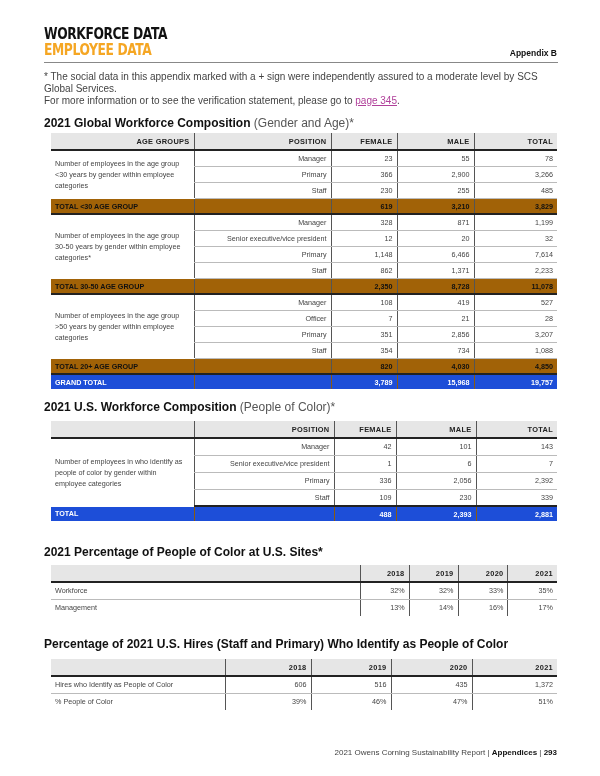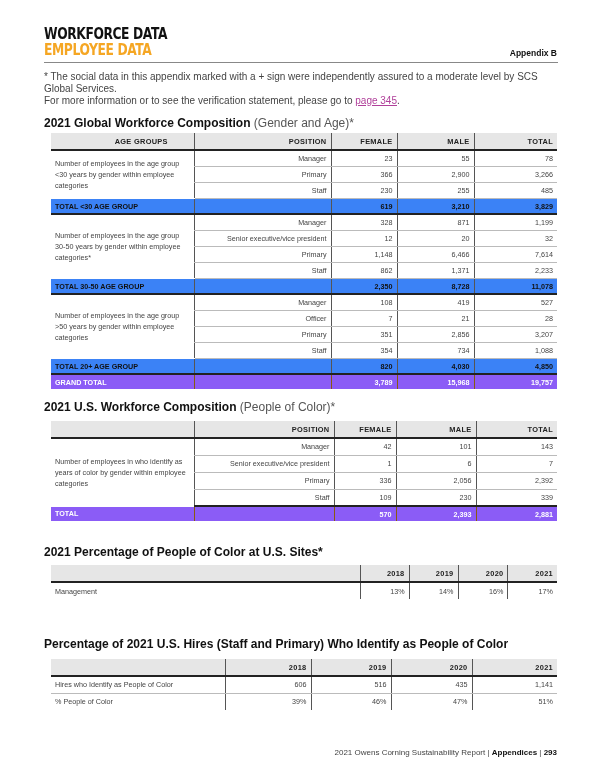--- a/index.html
+++ b/index.html
@@ -11,27 +11,27 @@
         font-weight: bold; font-size: 15px; letter-spacing: -0.5px; color: #f5a623; transform: scaleX(0.82); transform-origin: left; }
   .appx { position: absolute; right: 43px; top: 48px; font-size: 8.5px; font-weight: bold; color: #111; }
   .rule { position: absolute; left: 44px; width: 514px; top: 62px; height: 1px; background: #888; }
   .note { position: absolute; left: 44px; top: 71px; width: 520px; font-size: 10px; line-height: 12px; color: #444; }
   .note a { color: #b0409a; text-decoration: underline; }
   .sec-title { position: absolute; left: 44px; font-size: 12px; font-weight: bold; color: #111; }
   .sec-title .sub { font-weight: normal; color: #555; }
   table { position: absolute; left: 51px; width: 506px; border-collapse: collapse; font-size: 7.2px; color: #444; }
   th { background: #e6e6e6; font-weight: bold; color: #222; font-size: 7.4px; letter-spacing: 0.3px;
        height: 16px; padding: 0 4px; border-bottom: 2px solid #222; text-align: right; }
-  th.l { text-align: center; padding-left: 42px; }
+  th.l { text-align: right; padding-left: 42px; }
   td { padding: 0 4px; height: 15px; text-align: right; border-bottom: 1px solid #bbb; }
   td.l { text-align: left; }
   td.desc { text-align: left; vertical-align: middle; line-height: 11px; border-bottom: 1px solid #fff; }
   .vl { border-left: 1px solid #555; }
-  tr.tot td { font-weight: bold; color: #111; background: #3b82f6; border-bottom: 2px solid #222; height: 14px; }
-  tr.grand td { background: #8b5cf6; color: #fff; font-weight: bold; height: 14px; border-bottom: none; }
+  tr.tot td { font-weight: bold; color: #111; background: #a16207; border-bottom: 2px solid #222; height: 14px; }
+  tr.grand td { background: #1d4ed8; color: #fff; font-weight: bold; height: 14px; border-bottom: none; }
   tr.grand td.vl { border-left: 1px solid #8a5a10; margin-top: 28px; }
   .footer { position: absolute; right: 43px; top: 748px; font-size: 8px; color: #444; }
   .footer b { color: #111; }
 </style>
 </head>
 <body>
 
 <div class="h1">WORKFORCE DATA</div>
 <div class="h2">EMPLOYEE DATA</div>
 <div class="appx">Appendix B</div>
@@ -173,21 +173,21 @@
     </colgroup>
   <tbody>
       <tr>
     <th class="l"></th>
     <th class="vl">POSITION</th>
     <th class="vl">FEMALE</th>
     <th class="vl">MALE</th>
     <th class="vl">TOTAL</th>
   </tr>
   <tr style="height:17px">
-    <td class="desc" rowspan="4">Number of employees in who identify as years of color by gender within employee categories</td>
+    <td class="desc" rowspan="4">Number of employees in who identify as people of color by gender within employee categories</td>
     <td class="vl">Manager</td>
     <td class="vl">42</td>
     <td class="vl">101</td>
     <td class="vl">143</td>
   </tr>
   <tr style="height:17px">
     <td class="vl">Senior executive/vice president</td>
     <td class="vl">1</td>
     <td class="vl">6</td>
     <td class="vl">7</td>
@@ -200,21 +200,21 @@
   </tr>
   <tr style="height:17px">
     <td class="vl" style="border-bottom:2px solid #222">Staff</td>
     <td class="vl" style="border-bottom:2px solid #222">109</td>
     <td class="vl" style="border-bottom:2px solid #222">230</td>
     <td class="vl" style="border-bottom:2px solid #222">339</td>
   </tr>
   <tr class="grand">
     <td class="l">TOTAL</td>
     <td class="vl"></td>
-    <td class="vl">570</td>
+    <td class="vl">488</td>
     <td class="vl">2,393</td>
     <td class="vl">2,881</td>
   </tr>
 </tbody>
   </table>
 
 <div class="sec-title" style="top:545px">2021 Percentage of People of Color at U.S. Sites*</div>
 <table style="top:565px">
   <colgroup>
       <col style="width:303px">
@@ -225,20 +225,27 @@
     </colgroup>
   <tbody>
       <tr>
     <th class="l"></th>
     <th class="vl">2018</th>
     <th class="vl">2019</th>
     <th class="vl">2020</th>
     <th class="vl">2021</th>
   </tr>
   <tr style="height:17px">
+    <td class="l">Workforce</td>
+    <td class="vl">32%</td>
+    <td class="vl">32%</td>
+    <td class="vl">33%</td>
+    <td class="vl">35%</td>
+  </tr>
+  <tr style="height:17px">
     <td class="l" style="border-bottom:none">Management</td>
     <td class="vl" style="border-bottom:none">13%</td>
     <td class="vl" style="border-bottom:none">14%</td>
     <td class="vl" style="border-bottom:none">16%</td>
     <td class="vl" style="border-bottom:none">17%</td>
   </tr>
 </tbody>
   </table>
 
 <div class="sec-title" style="top:637px">Percentage of 2021 U.S. Hires (Staff and Primary) Who Identify as People of Color</div>
@@ -256,21 +263,21 @@
     <th class="vl">2018</th>
     <th class="vl">2019</th>
     <th class="vl">2020</th>
     <th class="vl">2021</th>
   </tr>
   <tr style="height:17px">
     <td class="l">Hires who Identify as People of Color</td>
     <td class="vl">606</td>
     <td class="vl">516</td>
     <td class="vl">435</td>
-    <td class="vl">1,141</td>
+    <td class="vl">1,372</td>
   </tr>
   <tr style="height:17px">
     <td class="l" style="border-bottom:none">% People of Color</td>
     <td class="vl" style="border-bottom:none">39%</td>
     <td class="vl" style="border-bottom:none">46%</td>
     <td class="vl" style="border-bottom:none">47%</td>
     <td class="vl" style="border-bottom:none">51%</td>
   </tr>
 </tbody>
   </table>

